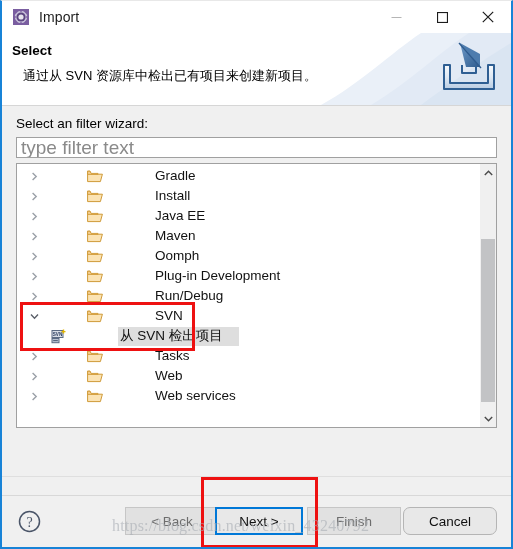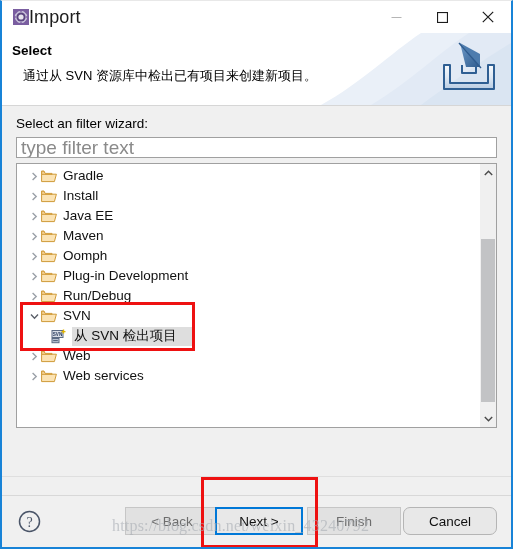--- a/index.html
+++ b/index.html
@@ -37,21 +37,22 @@
     display: flex;
     align-items: center;
   }
   .title-icon {
     width: 16px; height: 16px;
     margin-left: 11px;
     position: relative;
     flex: 0 0 auto;
   }
   .title-text {
-    font-size: 18px;
+    margin-left: 10px;
+    font-size: 14px;
     color: #1c1c1c;
     letter-spacing: 0.1px;
   }
   .win-controls {
     margin-left: auto;
     display: flex;
     height: 32px;
   }
   .win-btn {
     width: 46px;
@@ -142,20 +143,21 @@
     padding-top: 2px;
   }
   .tree-row {
     height: 20px;
     display: flex;
     align-items: center;
     padding-left: 10px;
     font-size: 13.5px;
     color: #111111;
     white-space: nowrap;
+    gap: 46px;
   }
   .tree-row.child { padding-left: 34px; }
   .twisty {
     width: 14px;
     flex: 0 0 auto;
     display: flex;
     align-items: center;
     justify-content: center;
     color: #828790;
   }
@@ -464,20 +466,32 @@
           <div class="tree-row">
             <span class="twisty">
               <svg width="7" height="9" viewBox="0 0 7 9">
                 <path d="M1.6 1 L5.2 4.5 L1.6 8" stroke="#9aa0a8" stroke-width="1.4" fill="none"></path>
               </svg>
             </span>
             <span class="folder-icon"><svg width="16" height="14" viewBox="0 0 16 14">
       <path d="M0.6 2.2 L0.6 12.6 L13.4 12.6 L15.4 5.2 L4.2 5.2 L3.0 2.2 Z" fill="#fbe3b4" stroke="#cf9a38" stroke-width="1"></path>
       <path d="M0.6 2.2 L3.0 2.2 L4.2 4.4 L11.0 4.4 L11.0 5.4 L0.6 5.4 Z" fill="#f6cf8d" stroke="#cf9a38" stroke-width="0.9"></path>
     </svg></span>
+            <span class="row-label">Tasks</span>
+          </div>
+          <div class="tree-row">
+            <span class="twisty">
+              <svg width="7" height="9" viewBox="0 0 7 9">
+                <path d="M1.6 1 L5.2 4.5 L1.6 8" stroke="#9aa0a8" stroke-width="1.4" fill="none"></path>
+              </svg>
+            </span>
+            <span class="folder-icon"><svg width="16" height="14" viewBox="0 0 16 14">
+      <path d="M0.6 2.2 L0.6 12.6 L13.4 12.6 L15.4 5.2 L4.2 5.2 L3.0 2.2 Z" fill="#fbe3b4" stroke="#cf9a38" stroke-width="1"></path>
+      <path d="M0.6 2.2 L3.0 2.2 L4.2 4.4 L11.0 4.4 L11.0 5.4 L0.6 5.4 Z" fill="#f6cf8d" stroke="#cf9a38" stroke-width="0.9"></path>
+    </svg></span>
             <span class="row-label">Web</span>
           </div>
           <div class="tree-row">
             <span class="twisty">
               <svg width="7" height="9" viewBox="0 0 7 9">
                 <path d="M1.6 1 L5.2 4.5 L1.6 8" stroke="#9aa0a8" stroke-width="1.4" fill="none"></path>
               </svg>
             </span>
             <span class="folder-icon"><svg width="16" height="14" viewBox="0 0 16 14">
       <path d="M0.6 2.2 L0.6 12.6 L13.4 12.6 L15.4 5.2 L4.2 5.2 L3.0 2.2 Z" fill="#fbe3b4" stroke="#cf9a38" stroke-width="1"></path>

